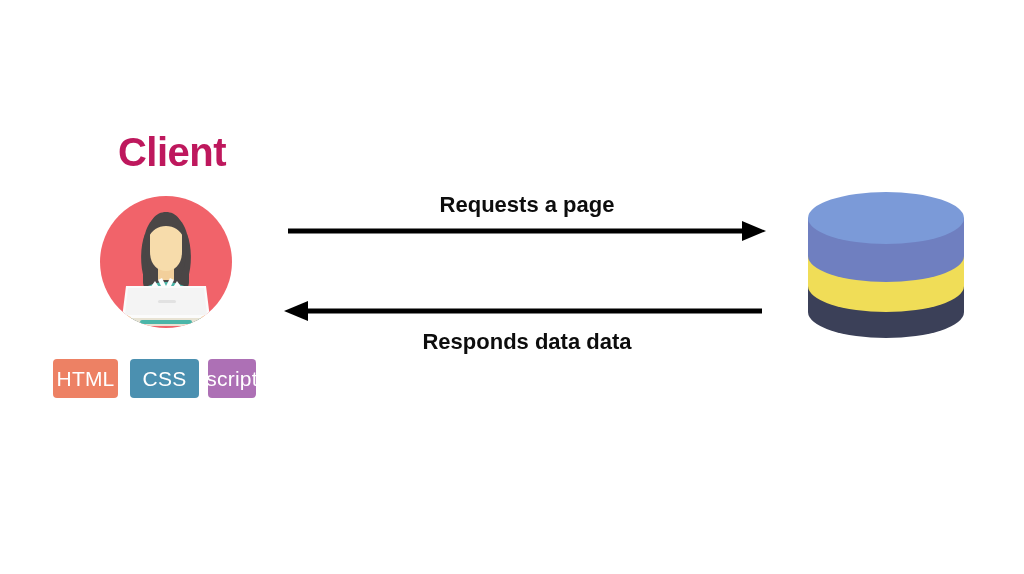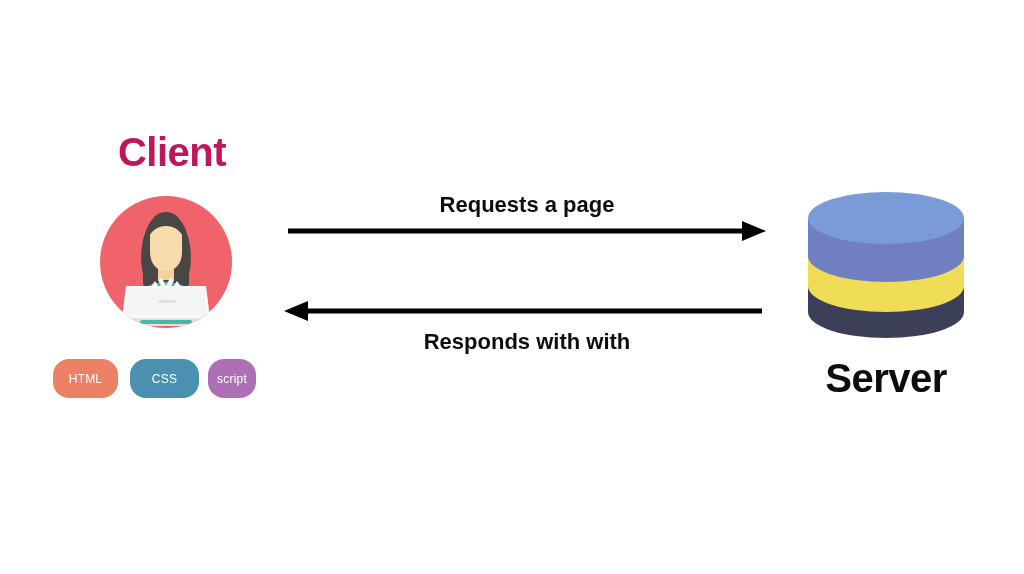--- a/index.html
+++ b/index.html
@@ -52,26 +52,26 @@
     position: absolute;
     left: 53px;
     top: 359px;
     width: 230px;
     height: 40px;
   }
   .tag {
     position: absolute;
     top: 0;
     height: 39px;
-    border-radius: 16px;
+    border-radius: 4px;
     display: flex;
     align-items: center;
     justify-content: center;
     color: #ffffff;
-    font-size: 12px;
+    font-size: 21px;
     font-weight: normal;
     letter-spacing: 0.2px;
   }
   .tag-html { left: 0px;   width: 65px; background: #ed8164; }
   .tag-css  { left: 77px;  width: 69px; background: #4b90b0; }
   .tag-js   { left: 155px; width: 48px; background: #ad70b5; }
 
   
   .arrow-label {
     position: absolute;
@@ -167,33 +167,32 @@
   <div class="arrow-label label-request">Requests a page</div>
   <svg class="arrow-svg arrow-request" width="490" height="26" viewBox="0 0 490 26">
     <line x1="8" y1="13" x2="468" y2="13" stroke="#000000" stroke-width="5"></line>
     <polygon points="486,13 462,3 462,23" fill="#000000"></polygon>
   </svg>
 
   <svg class="arrow-svg arrow-response" width="490" height="26" viewBox="0 0 490 26">
     <line x1="22" y1="13" x2="482" y2="13" stroke="#000000" stroke-width="5"></line>
     <polygon points="4,13 28,3 28,23" fill="#000000"></polygon>
   </svg>
-  <div class="arrow-label label-response">Responds with with</div>
+  <div class="arrow-label label-response">Responds data data</div>
 
 
   <div class="server-cyl">
     <svg width="172" height="160" viewBox="0 0 172 160">
 
       <path d="M8 98 L8 126 A78 26 0 0 0 164 126 L164 98 Z" fill="#3b4058"></path>
       <ellipse cx="86" cy="98" rx="78" ry="26" fill="#2f3449"></ellipse>
 
       <path d="M8 68 L8 100 A78 26 0 0 0 164 100 L164 68 Z" fill="#f0dd57"></path>
       <ellipse cx="86" cy="68" rx="78" ry="26" fill="#e8d14a"></ellipse>
 
       <path d="M8 32 L8 70 A78 26 0 0 0 164 70 L164 32 Z" fill="#6f7fc0"></path>
 
       <ellipse cx="86" cy="32" rx="78" ry="26" fill="#7b9ad8"></ellipse>
     </svg>
   </div>
 
-  <div class="server-title">Server</div>
 
 </div>
 
 </body></html>

